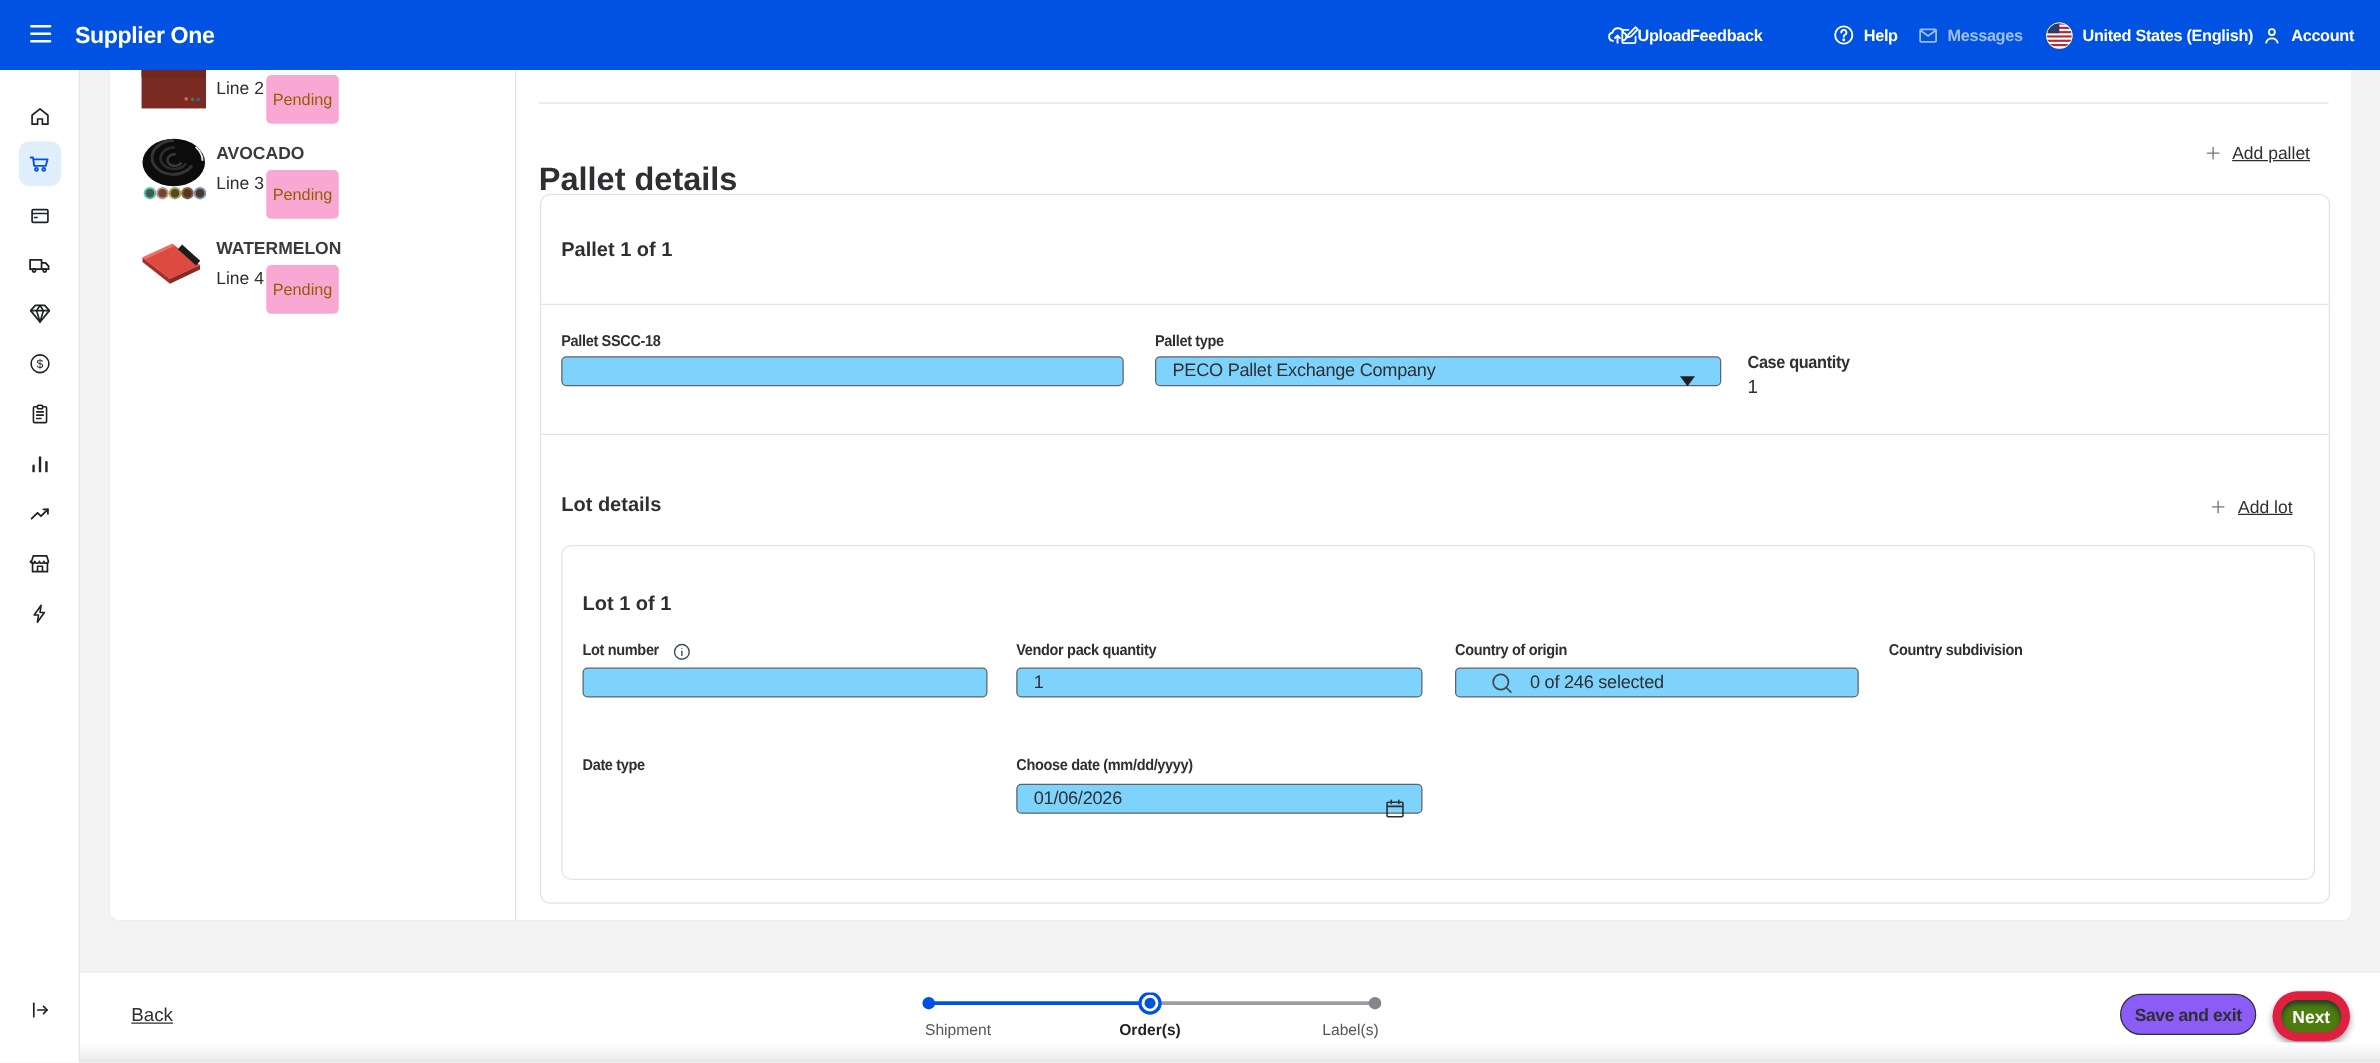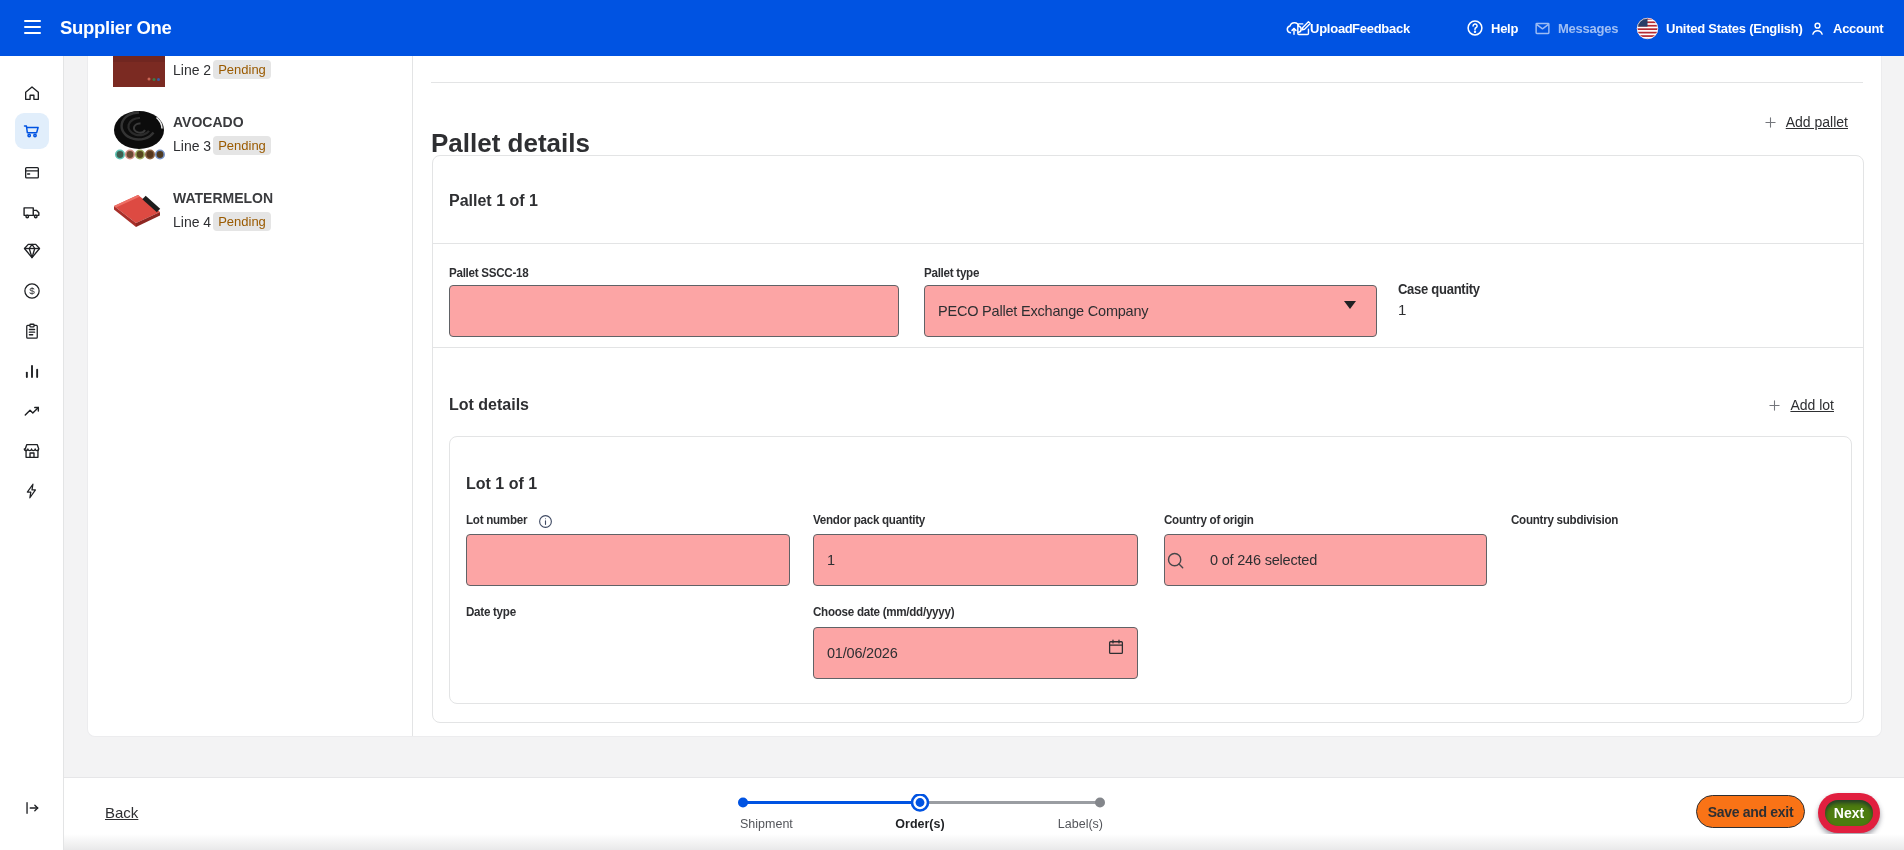--- a/index.html
+++ b/index.html
@@ -23,42 +23,42 @@
   #cartbg { position:absolute; left:15px; top:57px; width:34px; height:36px; background:#e1eefb; border-radius:9px; }
 
   
   #bigcard { position:absolute; left:87px; top:56px; width:1795px; height:681px; background:#fff; border-radius:0 0 8px 8px; border:1px solid #ececee; border-top:none; }
   #vdivider { position:absolute; left:324px; top:0; width:1px; height:680px; background:#e3e4e5; }
 
   
   .thumb { position:absolute; left:25px; width:52px; }
   .ptitle { position:absolute; left:85px; font-size:14px; font-weight:700; color:#3a3b3e; }
   .pline { position:absolute; left:85px; font-size:14px; color:#2e2f32; }
-  .chip { position:absolute; left:125px; width:58px; height:19px; background:#e5e5e5; border-radius:4px; color:#9a5a00; font-size:13px; display:flex; align-items:center; justify-content:center; }
+  .chip { position:absolute; left:125px; width:58px; height:39px; background:#f9a8d4; border-radius:4px; color:#9a5a00; font-size:13px; display:flex; align-items:center; justify-content:center; }
 
   
   #topdiv { position:absolute; left:343px; top:26px; width:1432px; height:1px; background:#e3e4e5; }
   .h17 { font-size:26px; font-weight:700; color:#2e2f32;margin-top:16px; }
   .h16 { font-size:16px; font-weight:700; color:#2e2f32; }
   .addlink { position:absolute; display:flex; align-items:center; gap:9px; font-size:14px; color:#2e2f32; }
   .addlink .plus { color:#74767c; }
   .addlink u { text-decoration:underline; }
 
   #palletcard { position:absolute; left:344px; top:99px; width:1432px; height:568px; border:1px solid #e3e4e5; border-radius:8px; background:#fff; }
   .cdiv { position:absolute; left:0; width:100%; height:1px; background:#e3e4e5; }
 
   .flabel { position:absolute; font-size:12.5px; font-weight:700; letter-spacing:-0.3px; color:#2e2f32; transform:scaleX(0.93); transform-origin:0 0; }
-  .fbox { position:absolute; height:52px; border:1px solid #606266; border-radius:4px; background:#fca5a5; display:flex; align-items:center; font-size:14.5px; letter-spacing:-0.2px; color:#2e2f32; }
+  .fbox { position:absolute; height:24px; border:1px solid #606266; border-radius:4px; background:#7dd3fc; display:flex; align-items:center; font-size:14.5px; letter-spacing:-0.2px; color:#2e2f32; }
   .caret { width:0; height:0; border-left:6px solid transparent; border-right:6px solid transparent; border-top:8px solid #1f2124; position:absolute; }
 
   #lotcard { position:absolute; left:16px; top:280px; width:1403px; height:268px; border:1px solid #e3e4e5; border-radius:8px; background:#fff; }
   #footer { position:absolute; left:64px; top:777px; width:1840px; height:73px; background:#fff; border-top:1px solid #e6e6e8; }
   #footer .back { position:absolute; left:41px; top:26px; font-size:15px; text-decoration:underline; color:#2e2f32; }
   .steplabel { position:absolute; top:39px; font-size:12.5px; color:#54565b; }
-  #savebtn { position:absolute; left:1632px; top:17px; width:109px; height:33px; border:1.5px solid #2e2f32; border-radius:17px; background:#f97316; font-size:14px; font-weight:700; color:#2e2f32; display:flex; align-items:center; justify-content:center; letter-spacing:-0.3px; }
+  #savebtn { position:absolute; left:1632px; top:17px; width:109px; height:33px; border:1.5px solid #2e2f32; border-radius:17px; background:#8b5cf6; font-size:14px; font-weight:700; color:#2e2f32; display:flex; align-items:center; justify-content:center; letter-spacing:-0.3px; }
   #nextring { position:absolute; left:1754px; top:15px; width:62px; height:40px; background:#e11f3f; border-radius:20px; box-shadow:0 3px 5px rgba(40,40,60,.45); }
   #nextbtn { position:absolute; left:7px; top:7px; width:48px; height:26px; background:#4d7c0f; border-radius:13px; color:#fff; font-size:14px; font-weight:700; display:flex; align-items:center; justify-content:center; box-shadow:inset 0 3px 4px rgba(0,10,60,.55); }
   #footshade { position:absolute; left:0px; top:56px; width:1840px; height:17px; background:linear-gradient(#ffffff, #e7e7e8); }
 </style>
 </head>
 <body>
 
 <div id="header">
   <div id="burger">
       <div></div>
@@ -306,21 +306,21 @@
           <circle cx="12" cy="12" r="9.4"></circle>
           <path d="M12 11v5.5" stroke-linecap="round"></path>
           <circle cx="12" cy="7.6" r="0.8" fill="#3f4a63" stroke="none"></circle>
         </svg>
       <div class="fbox" style="left:16px; top:97px; width:324px;"></div>
 
       <div class="flabel" style="left:363px; top:76px;">Vendor pack quantity</div>
       <div class="fbox" style="left:363px; top:97px; width:325px; padding-left:13px;">1</div>
 
       <div class="flabel" style="left:714px; top:76px;">Country of origin</div>
-      <div class="fbox" style="left:714px; top:97px; width:323px; padding-left:0; gap:24px;">
+      <div class="fbox" style="left:714px; top:97px; width:323px; padding-left:26px; gap:12px;">
         <svg width="21" height="21" viewBox="0 0 24 24" fill="none" stroke="#46474a" stroke-width="1.6">
             <circle cx="11" cy="11" r="7"></circle>
             <path d="m16 16 4.2 4.2" stroke-linecap="round"></path>
           </svg>
         <span>0 of 246 selected</span>
       </div>
 
       <div class="flabel" style="left:1061px; top:76px;">Country subdivision</div>
 
       <div class="flabel" style="left:16px; top:168px;">Date type</div>

